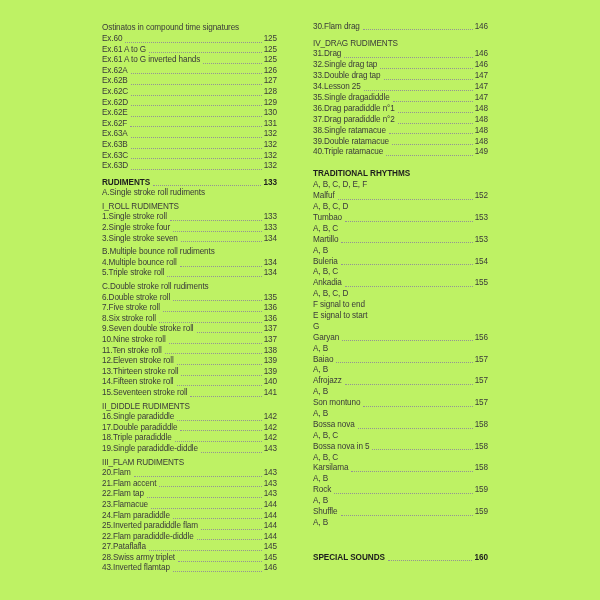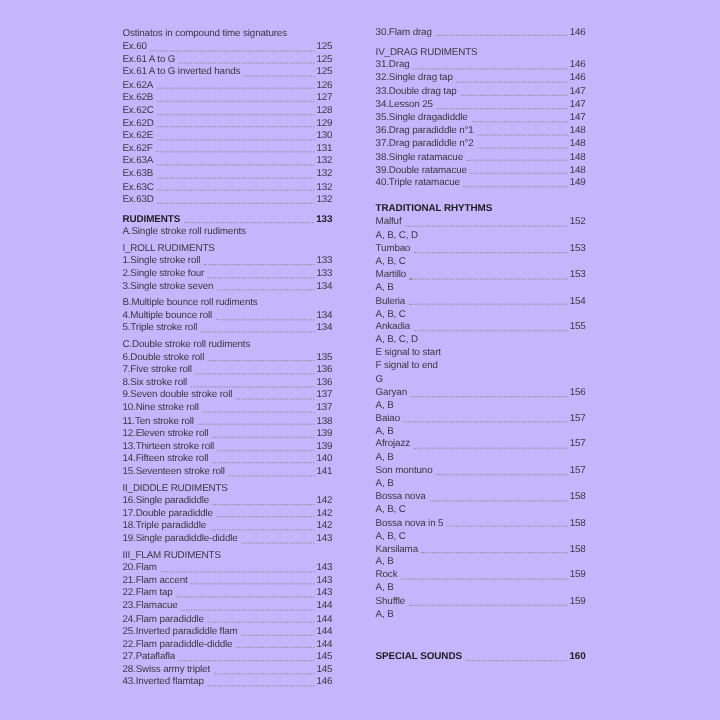--- a/index.html
+++ b/index.html
@@ -1,20 +1,20 @@
 <!DOCTYPE html>
 <html><head>
 <meta charset="utf-8">
 <style>
   html,body{margin:0;padding:0;}
   body{
     width:600px;height:600px;background:#ffffff;position:relative;
     font-family:"Liberation Sans",sans-serif;overflow:hidden;
   }
-  .page{position:absolute;inset:0;background:#c4b5fd;}
+  .page{position:absolute;inset:0;background:#bef264;}
   .col{
     position:absolute;color:#3a3a3a;font-size:8.2px;letter-spacing:-0.12px;
   }
   .col-left{left:102px;top:23px;width:175px;}
   .col-right{left:313px;top:21px;width:175px;}
   .row{
     display:flex;align-items:flex-end;height:10.6px;line-height:10.2px;
     white-space:nowrap;
   }
   .col-right .row{height:10.9px;}
@@ -328,20 +328,23 @@
         <span class="page-num">148</span>
       </div>
       <div class="row entry">
         <span class="label">40.Triple ratamacue</span>
         <span class="leader"></span>
         <span class="page-num">149</span>
       </div>
       <div class="row title g3">
         <span class="label">TRADITIONAL RHYTHMS</span>
       </div>
+      <div class="row text">
+        <span class="label">A, B, C, D, E, F</span>
+      </div>
       <div class="row entry">
         <span class="label">Malfuf</span>
         <span class="leader"></span>
         <span class="page-num">152</span>
       </div>
       <div class="row text">
         <span class="label">A, B, C, D</span>
       </div>
       <div class="row entry">
         <span class="label">Tumbao</span>
@@ -369,24 +372,24 @@
       </div>
       <div class="row entry">
         <span class="label">Ankadia</span>
         <span class="leader"></span>
         <span class="page-num">155</span>
       </div>
       <div class="row text">
         <span class="label">A, B, C, D</span>
       </div>
       <div class="row text">
+        <span class="label">F signal to end</span>
+      </div>
+      <div class="row text">
         <span class="label">E signal to start</span>
-      </div>
-      <div class="row text">
-        <span class="label">F signal to end</span>
       </div>
       <div class="row text">
         <span class="label">G</span>
       </div>
       <div class="row entry">
         <span class="label">Garyan</span>
         <span class="leader"></span>
         <span class="page-num">156</span>
       </div>
       <div class="row text">

